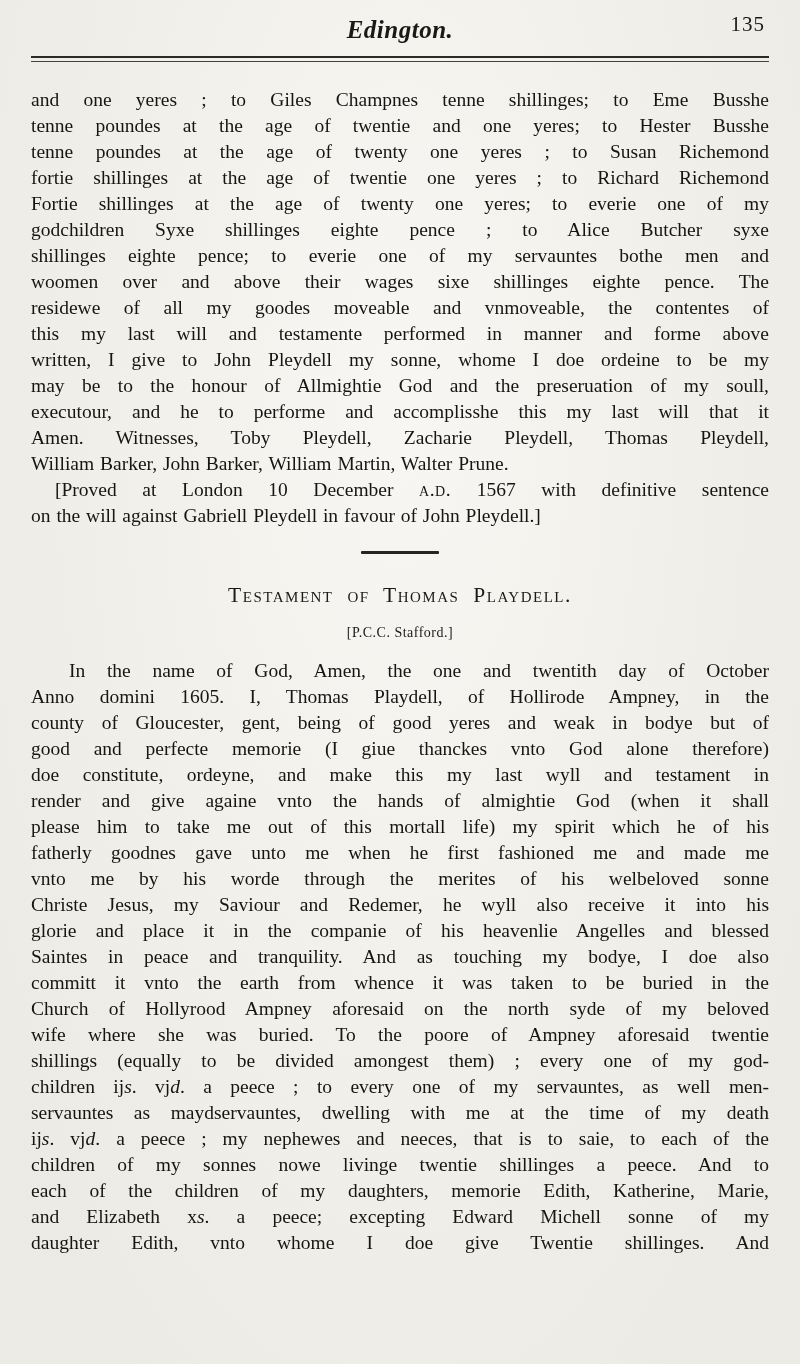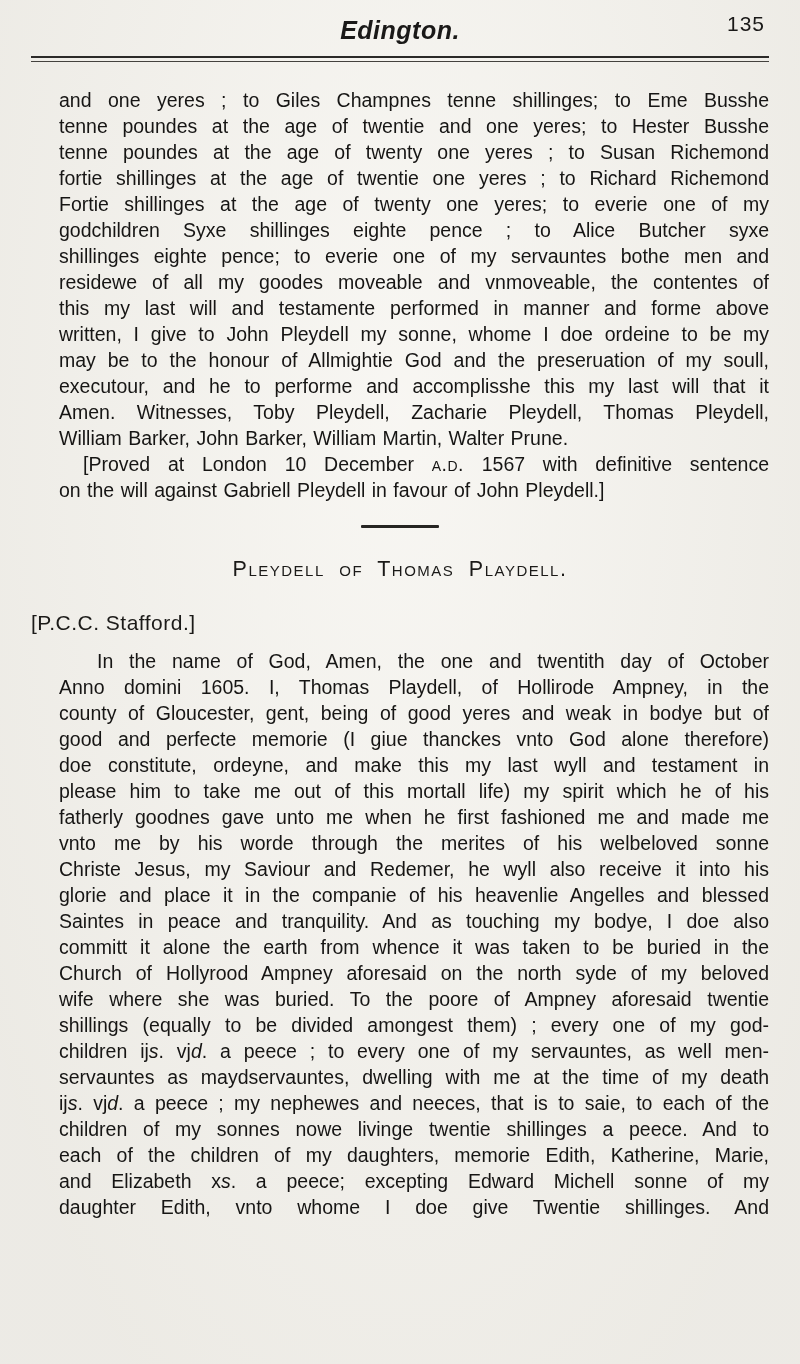--- a/index.html
+++ b/index.html
@@ -2,21 +2,21 @@
 <html><head>
 <meta charset="utf-8">
 <style>
   html,body{margin:0;padding:0;background:#dedcd6;}
   .page{
     width:800px;height:1364px;box-sizing:border-box;
     margin:0 auto;
     background:#f4f2ec;
     background-image:radial-gradient(ellipse at 50% 30%, rgba(255,255,255,0.35), rgba(0,0,0,0.03) 85%);
     padding:12px 31px 0 31px;
-    font-family:Liberation Sans, sans-serif;
+    font-family:Liberation Serif, serif;
     color:#161514;
     overflow:hidden;
   }
   .running-head{position:relative;height:44px;}
   .running-title{
     position:absolute;left:0;right:0;top:4px;
     text-align:center;font-style:italic;font-weight:bold;
     font-size:25px;letter-spacing:0.5px;color:#1a1918;
   }
   .page-number{
@@ -24,38 +24,38 @@
     font-size:21px;letter-spacing:1px;color:#1a1918;
   }
   .double-rule{
     height:3px;
     border-top:2px solid #2b2a28;
     border-bottom:1px solid #44423e;
     margin:0;
   }
   .textblock{font-size:19.5px;line-height:26px;word-spacing:1px;}
   .para-1{margin-top:25px;}
-  .tl{text-align:left;white-space:normal;margin-left:28px;}
+  .tl{text-align:left;white-space:normal;}
   .tl.just{text-align:justify;text-align-last:justify;}
   .tl.ind1{text-indent:24px;}
   .tl.ind2{text-indent:38px;}
   .it{font-style:italic;}
   .sc{font-variant:small-caps;letter-spacing:0.5px;}
   .section-divider{
     width:78px;height:3px;background:#262522;
     margin:22px auto 0 auto;border-radius:1px;
   }
   .section-heading{
     margin-top:26px;line-height:30px;text-align:center;
     font-variant:small-caps;font-size:21.5px;
     letter-spacing:1.5px;word-spacing:7px;color:#1b1a18;
   }
   .section-source{
-    margin-top:24px;line-height:30px;
-    font-size:21px;letter-spacing:0.5px;color:#1b1a18;
+    margin-top:8px;line-height:30px;text-align:center;
+    font-size:14px;letter-spacing:0.5px;color:#1b1a18;
   }
   .para-body{margin-top:10px;}
 </style>
 </head>
 <body>
 
 <div class="page">
 
   <div class="running-head">
     <div class="running-title">Edington.</div>
@@ -65,53 +65,55 @@
   <div class="double-rule"></div>
 
   <div class="textblock para-1">
       <div class="tl just">and one yeres ; to Giles Champnes tenne shillinges; to Eme Busshe</div>
       <div class="tl just">tenne poundes at the age of twentie and one yeres; to Hester Busshe</div>
       <div class="tl just">tenne poundes at the age of twenty one yeres ; to Susan Richemond</div>
       <div class="tl just">fortie shillinges at the age of twentie one yeres ; to Richard Richemond</div>
       <div class="tl just">Fortie shillinges at the age of twenty one yeres; to everie one of my</div>
       <div class="tl just">godchildren Syxe shillinges eighte pence ; to Alice Butcher syxe</div>
       <div class="tl just">shillinges eighte pence; to everie one of my servauntes bothe men and</div>
+      <div class="tl just">woomen over and above their wages sixe shillinges eighte pence.  The</div>
       <div class="tl just">residewe of all my goodes moveable and vnmoveable, the contentes of</div>
       <div class="tl just">this my last will and testamente performed in manner and forme above</div>
       <div class="tl just">written, I give to John Pleydell my sonne, whome I doe ordeine to be my</div>
       <div class="tl just">may be to the honour of Allmightie God and the preseruation of my soull,</div>
       <div class="tl just">executour, and he to performe and accomplisshe this my last will that it</div>
       <div class="tl just">Amen.  Witnesses, Toby Pleydell, Zacharie Pleydell, Thomas Pleydell,</div>
       <div class="tl">William Barker, John Barker, William Martin, Walter Prune.</div>
     </div>
 
   <div class="textblock">
       <div class="tl just ind1">[Proved at London 10 December <span class="sc">a.d.</span> 1567 with definitive sentence</div>
       <div class="tl">on the will against Gabriell Pleydell in favour of John Pleydell.]</div>
     </div>
 
   <div class="section-divider"></div>
 
-  <div class="section-heading">Pleydell of Thomas Playdell.</div>
+  <div class="section-heading">Testament of Thomas Playdell.</div>
 
   <div class="section-source">[P.C.C. Stafford.]</div>
 
   <div class="textblock para-body">
       <div class="tl just ind2">In the name of God, Amen, the one and twentith day of October</div>
       <div class="tl just">Anno domini 1605.  I, Thomas Playdell, of Hollirode Ampney, in the</div>
       <div class="tl just">county of Gloucester, gent, being of good yeres and weak in bodye but of</div>
       <div class="tl just">good and perfecte memorie (I giue thanckes vnto God alone therefore)</div>
       <div class="tl just">doe constitute, ordeyne, and make this my last wyll and testament in</div>
+      <div class="tl just">render and give againe vnto the hands of almightie God (when it shall</div>
       <div class="tl just">please him to take me out of this mortall life) my spirit which he of his</div>
       <div class="tl just">fatherly goodnes gave unto me when he first fashioned me and made me</div>
       <div class="tl just">vnto me by his worde through the merites of his welbeloved sonne</div>
       <div class="tl just">Christe Jesus, my Saviour and Redemer, he wyll also receive it into his</div>
       <div class="tl just">glorie and place it in the companie of his heavenlie Angelles and blessed</div>
       <div class="tl just">Saintes in peace and tranquility.  And as touching my bodye, I doe also</div>
-      <div class="tl just">committ it alone the earth from whence it was taken to be buried in the</div>
+      <div class="tl just">committ it vnto the earth from whence it was taken to be buried in the</div>
       <div class="tl just">Church of Hollyrood Ampney aforesaid on the north syde of my beloved</div>
       <div class="tl just">wife where she was buried.  To the poore of Ampney aforesaid twentie</div>
       <div class="tl just">shillings (equally to be divided amongest them) ; every one of my god-</div>
       <div class="tl just">children ij<span class="it">s</span>. vj<span class="it">d</span>. a peece ; to every one of my servauntes, as well men-</div>
       <div class="tl just">servauntes as maydservauntes, dwelling with me at the time of my death</div>
       <div class="tl just">ij<span class="it">s</span>. vj<span class="it">d</span>. a peece ; my nephewes and neeces, that is to saie, to each of the</div>
       <div class="tl just">children of my sonnes nowe livinge twentie shillinges a peece.  And to</div>
       <div class="tl just">each of the children of my daughters, memorie Edith, Katherine, Marie,</div>
       <div class="tl just">and Elizabeth x<span class="it">s</span>. a peece; excepting Edward Michell sonne of my</div>
       <div class="tl just">daughter Edith, vnto whome I doe give Twentie shillinges.  And</div>

